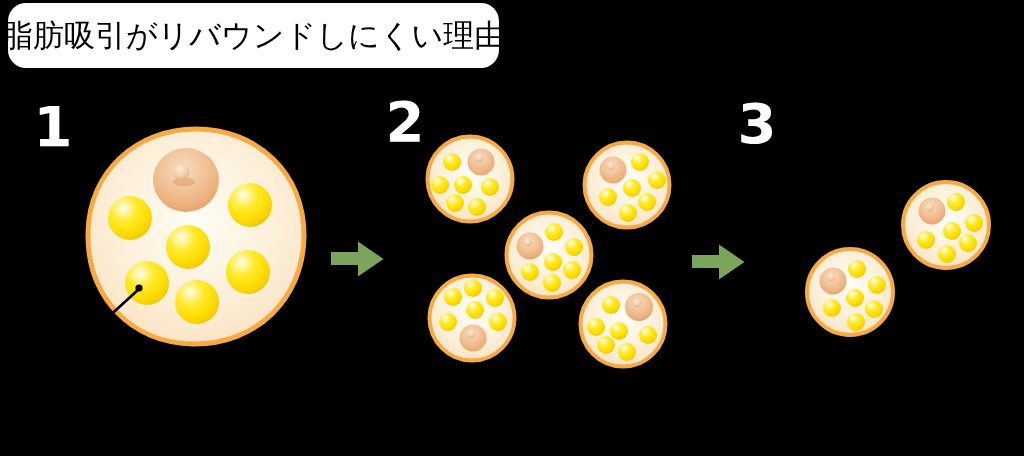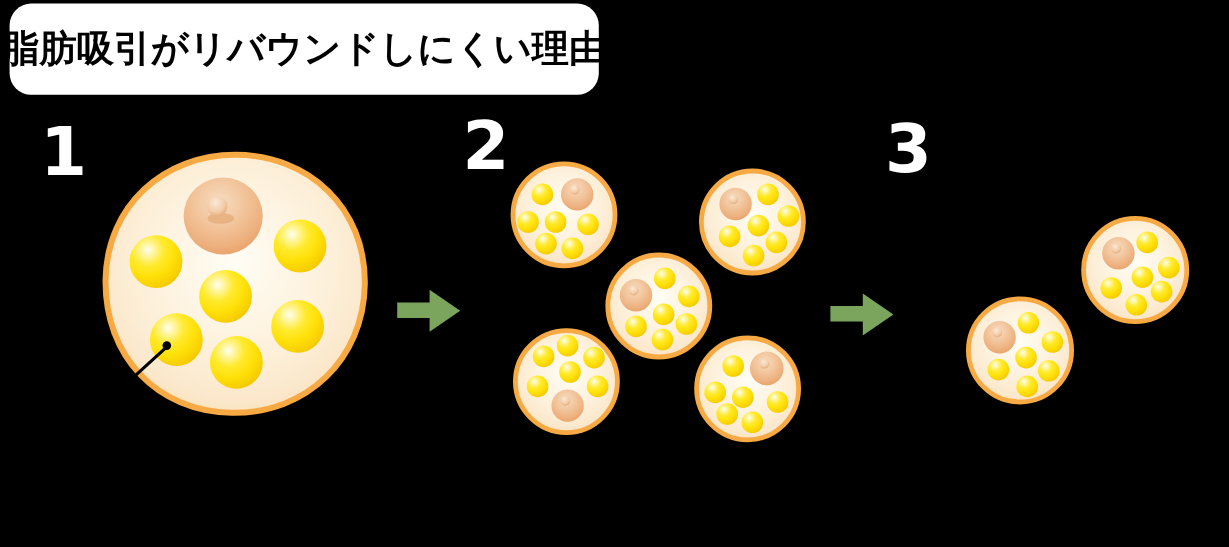--- a/index.html
+++ b/index.html
@@ -2,24 +2,24 @@
 <html><head>
 <meta charset="utf-8">
 <style>
   html,body{margin:0;padding:0;background:#000;}
   body{
     width:1024px;height:456px;position:relative;overflow:hidden;
     font-family:"DejaVu Sans","Liberation Sans",sans-serif;
   }
   .stage-area{position:absolute;inset:0;}
   .title-box{
-    position:absolute;left:8px;top:3px;width:491px;height:76px;
+    position:absolute;left:8px;top:3px;width:491px;height:65px;
     background:#FFFFFF;border-radius:18px;
     display:flex;align-items:center;justify-content:center;
-    color:#000000;font-size:31px;font-weight:bold;letter-spacing:0px;
+    color:#000000;font-size:31px;font-weight:normal;letter-spacing:0px;
     white-space:nowrap;
   }
   svg{position:absolute;left:0;top:0;}
   .stage-num{
     font-family:"DejaVu Sans","Liberation Sans",sans-serif;
     font-weight:bold;font-size:56px;fill:#FFFFFF;
   }
 </style>
 </head>
 <body>

